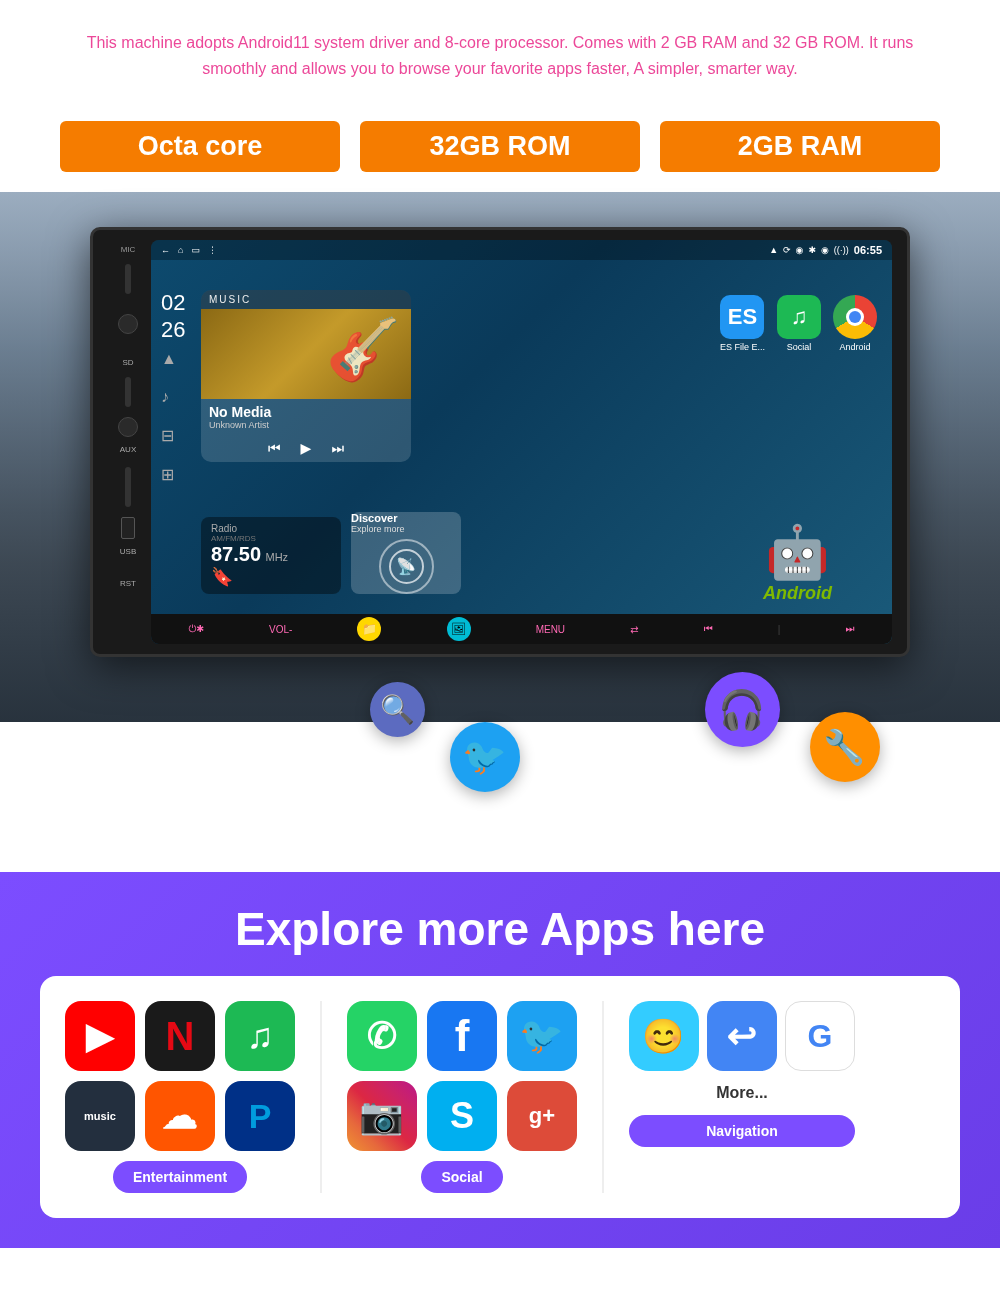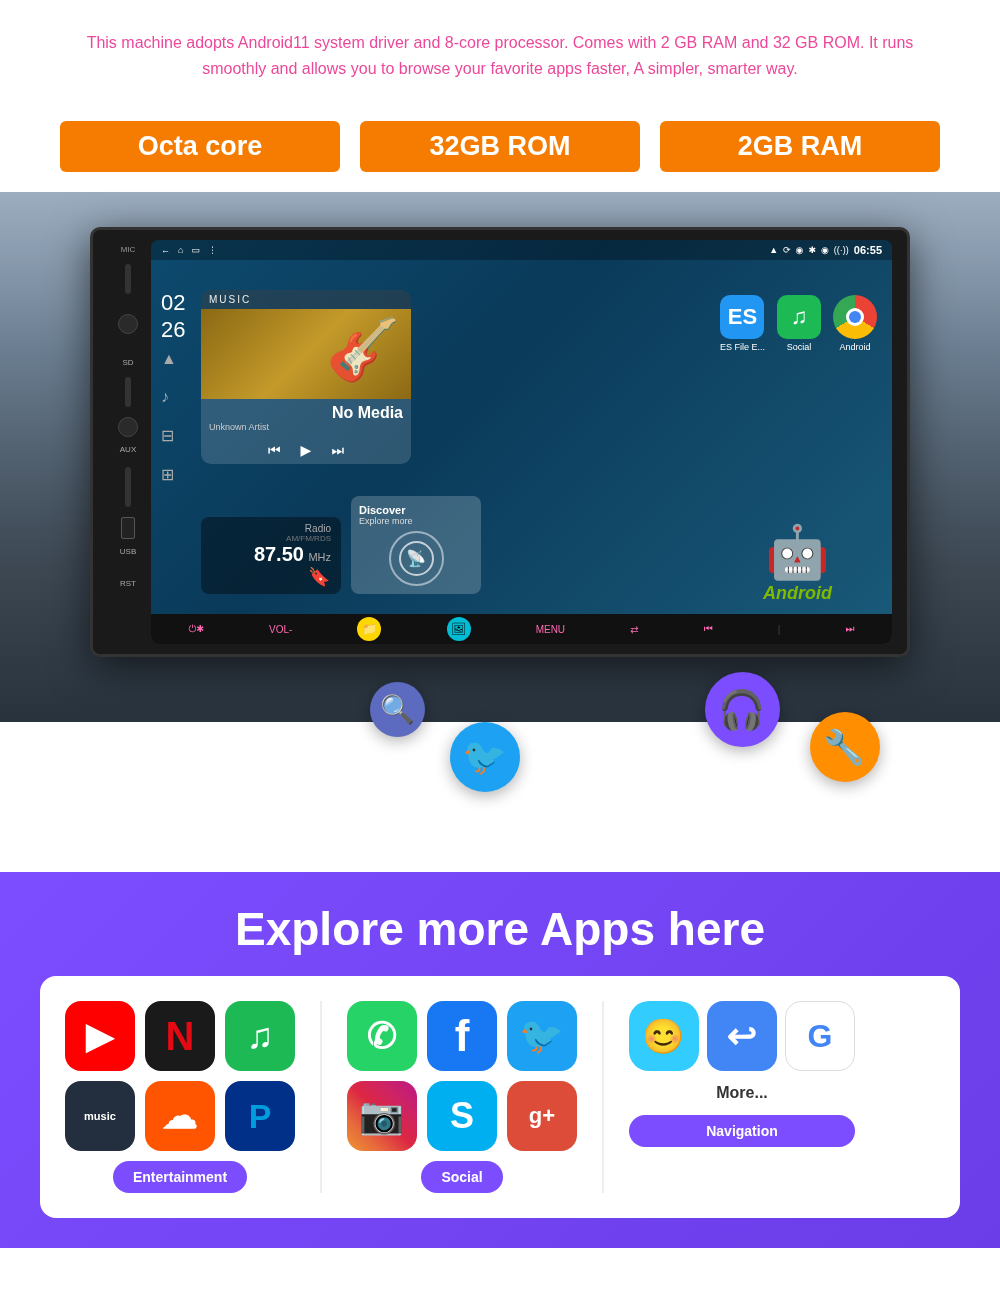--- a/index.html
+++ b/index.html
@@ -202,21 +202,21 @@
       position: absolute;
       right: 10px;
       top: 5px;
       font-size: 60px;
       opacity: 0.8;
     }
     .music-info {
       padding: 5px 8px;
       color: #fff;
     }
-    .music-title { font-size: 16px; font-weight: bold; text-align: right; }
+    .music-title { font-size: 14px; font-weight: bold; }
     .music-artist { font-size: 9px; color: #ccc; }
     .music-controls {
       display: flex;
       justify-content: center;
       gap: 20px;
       padding: 5px;
       color: #fff;
       font-size: 14px;
     }
 
@@ -272,36 +272,34 @@
     
     .radio-widget {
       position: absolute;
       left: 50px;
       bottom: 50px;
       width: 140px;
       background: rgba(0,0,0,0.4);
       border-radius: 8px;
       padding: 6px 10px;
       color: #fff;
-      text-align: right;
     }
     .radio-title { font-size: 10px; color: #aaa; }
     .radio-sub { font-size: 8px; color: #777; }
     .radio-freq { font-size: 20px; font-weight: bold; margin: 3px 0; }
     .radio-mhz { font-size: 11px; color: #aaa; }
 
     
     .discover-widget {
       position: absolute;
       left: 200px;
       bottom: 50px;
-      width: 130px;
+      width: 110px;
       background: rgba(255,255,255,0.2);
       border-radius: 8px;
-      padding: 8px;
       color: #fff;
     }
     .discover-title { font-size: 11px; font-weight: bold; }
     .discover-sub { font-size: 9px; color: #ddd; }
     .discover-circle {
       width: 55px;
       height: 55px;
       border: 2px solid rgba(255,255,255,0.5);
       border-radius: 50%;
       margin: 5px auto 0;

